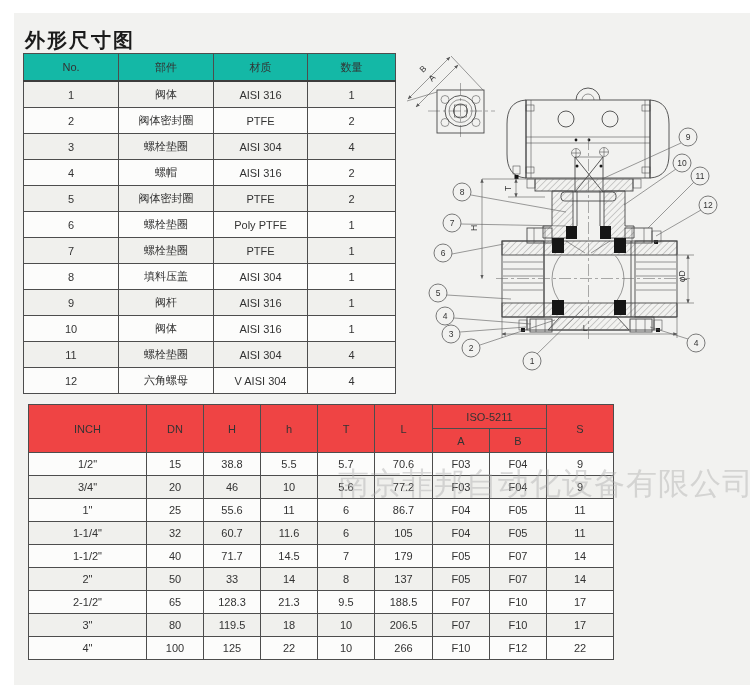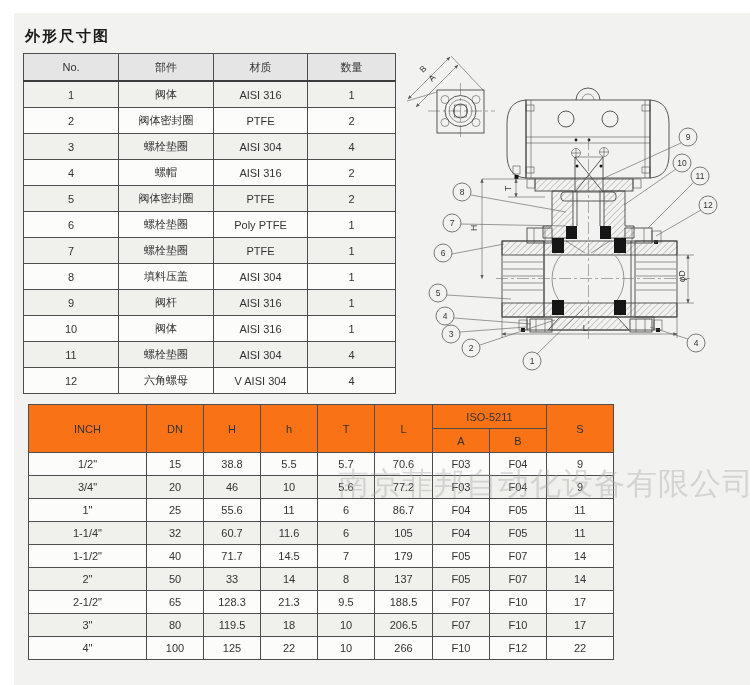--- a/index.html
+++ b/index.html
@@ -1,31 +1,31 @@
 <!DOCTYPE html>
 <html><head>
 <meta charset="utf-8">
 <style>
   html,body{margin:0;padding:0}
   body{
     width:750px;height:685px;position:relative;background:#ffffff;
     font-family:"Liberation Sans","DejaVu Sans",sans-serif;color:#333;overflow:hidden;
   }
   .panel{position:absolute;left:14px;top:13px;width:736px;height:672px;background:#f2f2f0}
-  .page-title{position:absolute;left:25px;top:27px;font-size:15px;font-weight:bold;color:#1b1b1b;letter-spacing:2px;z-index:2}
+  .page-title{position:absolute;left:25px;top:27px;font-size:20px;font-weight:bold;color:#1b1b1b;letter-spacing:2px;z-index:2}
   table{border-collapse:collapse;table-layout:fixed;z-index:2}
   td,th{border:1px solid #4d4d4d;text-align:center;vertical-align:middle;font-weight:normal;
         font-size:11px;color:#333;padding:0 2px;overflow:hidden;white-space:nowrap}
   .t1{position:absolute;left:23px;top:53px;width:372px}
-  .t1 th{height:26px;background:#e5e5e5;border-bottom:2px solid #3d3d3d}
+  .t1 th{height:26px;background:#14b8a6;border-bottom:2px solid #3d3d3d}
   .t1 td{height:25px}
   .t1 tbody tr:nth-child(odd) td{background:#f0f0ed}
   .t1 tbody tr:nth-child(even) td{background:#fcfcfb}
   .t2{position:absolute;left:28px;top:404px;width:585px}
-  .t2 th{height:23px;background:#f97316}
+  .t2 th{height:23px;background:#ef4444}
   .t2 td{height:22px}
   .t2 tbody tr:nth-child(odd) td{background:#fcfcfb}
   .t2 tbody tr:nth-child(even) td{background:#f0f0ed}
   .watermark{position:absolute;left:338px;top:463px;font-size:31px;color:#ababab;opacity:.42;
              letter-spacing:1px;white-space:nowrap;pointer-events:none;z-index:6}
   .drawing{position:absolute;left:400px;top:40px;z-index:1}
   .ln{fill:none;stroke:#474747;stroke-width:.9}
   .thin{stroke-width:.55}
   .hatch{fill:url(#h45);stroke:#474747;stroke-width:.9}
   .blk{fill:#161616;stroke:none}

